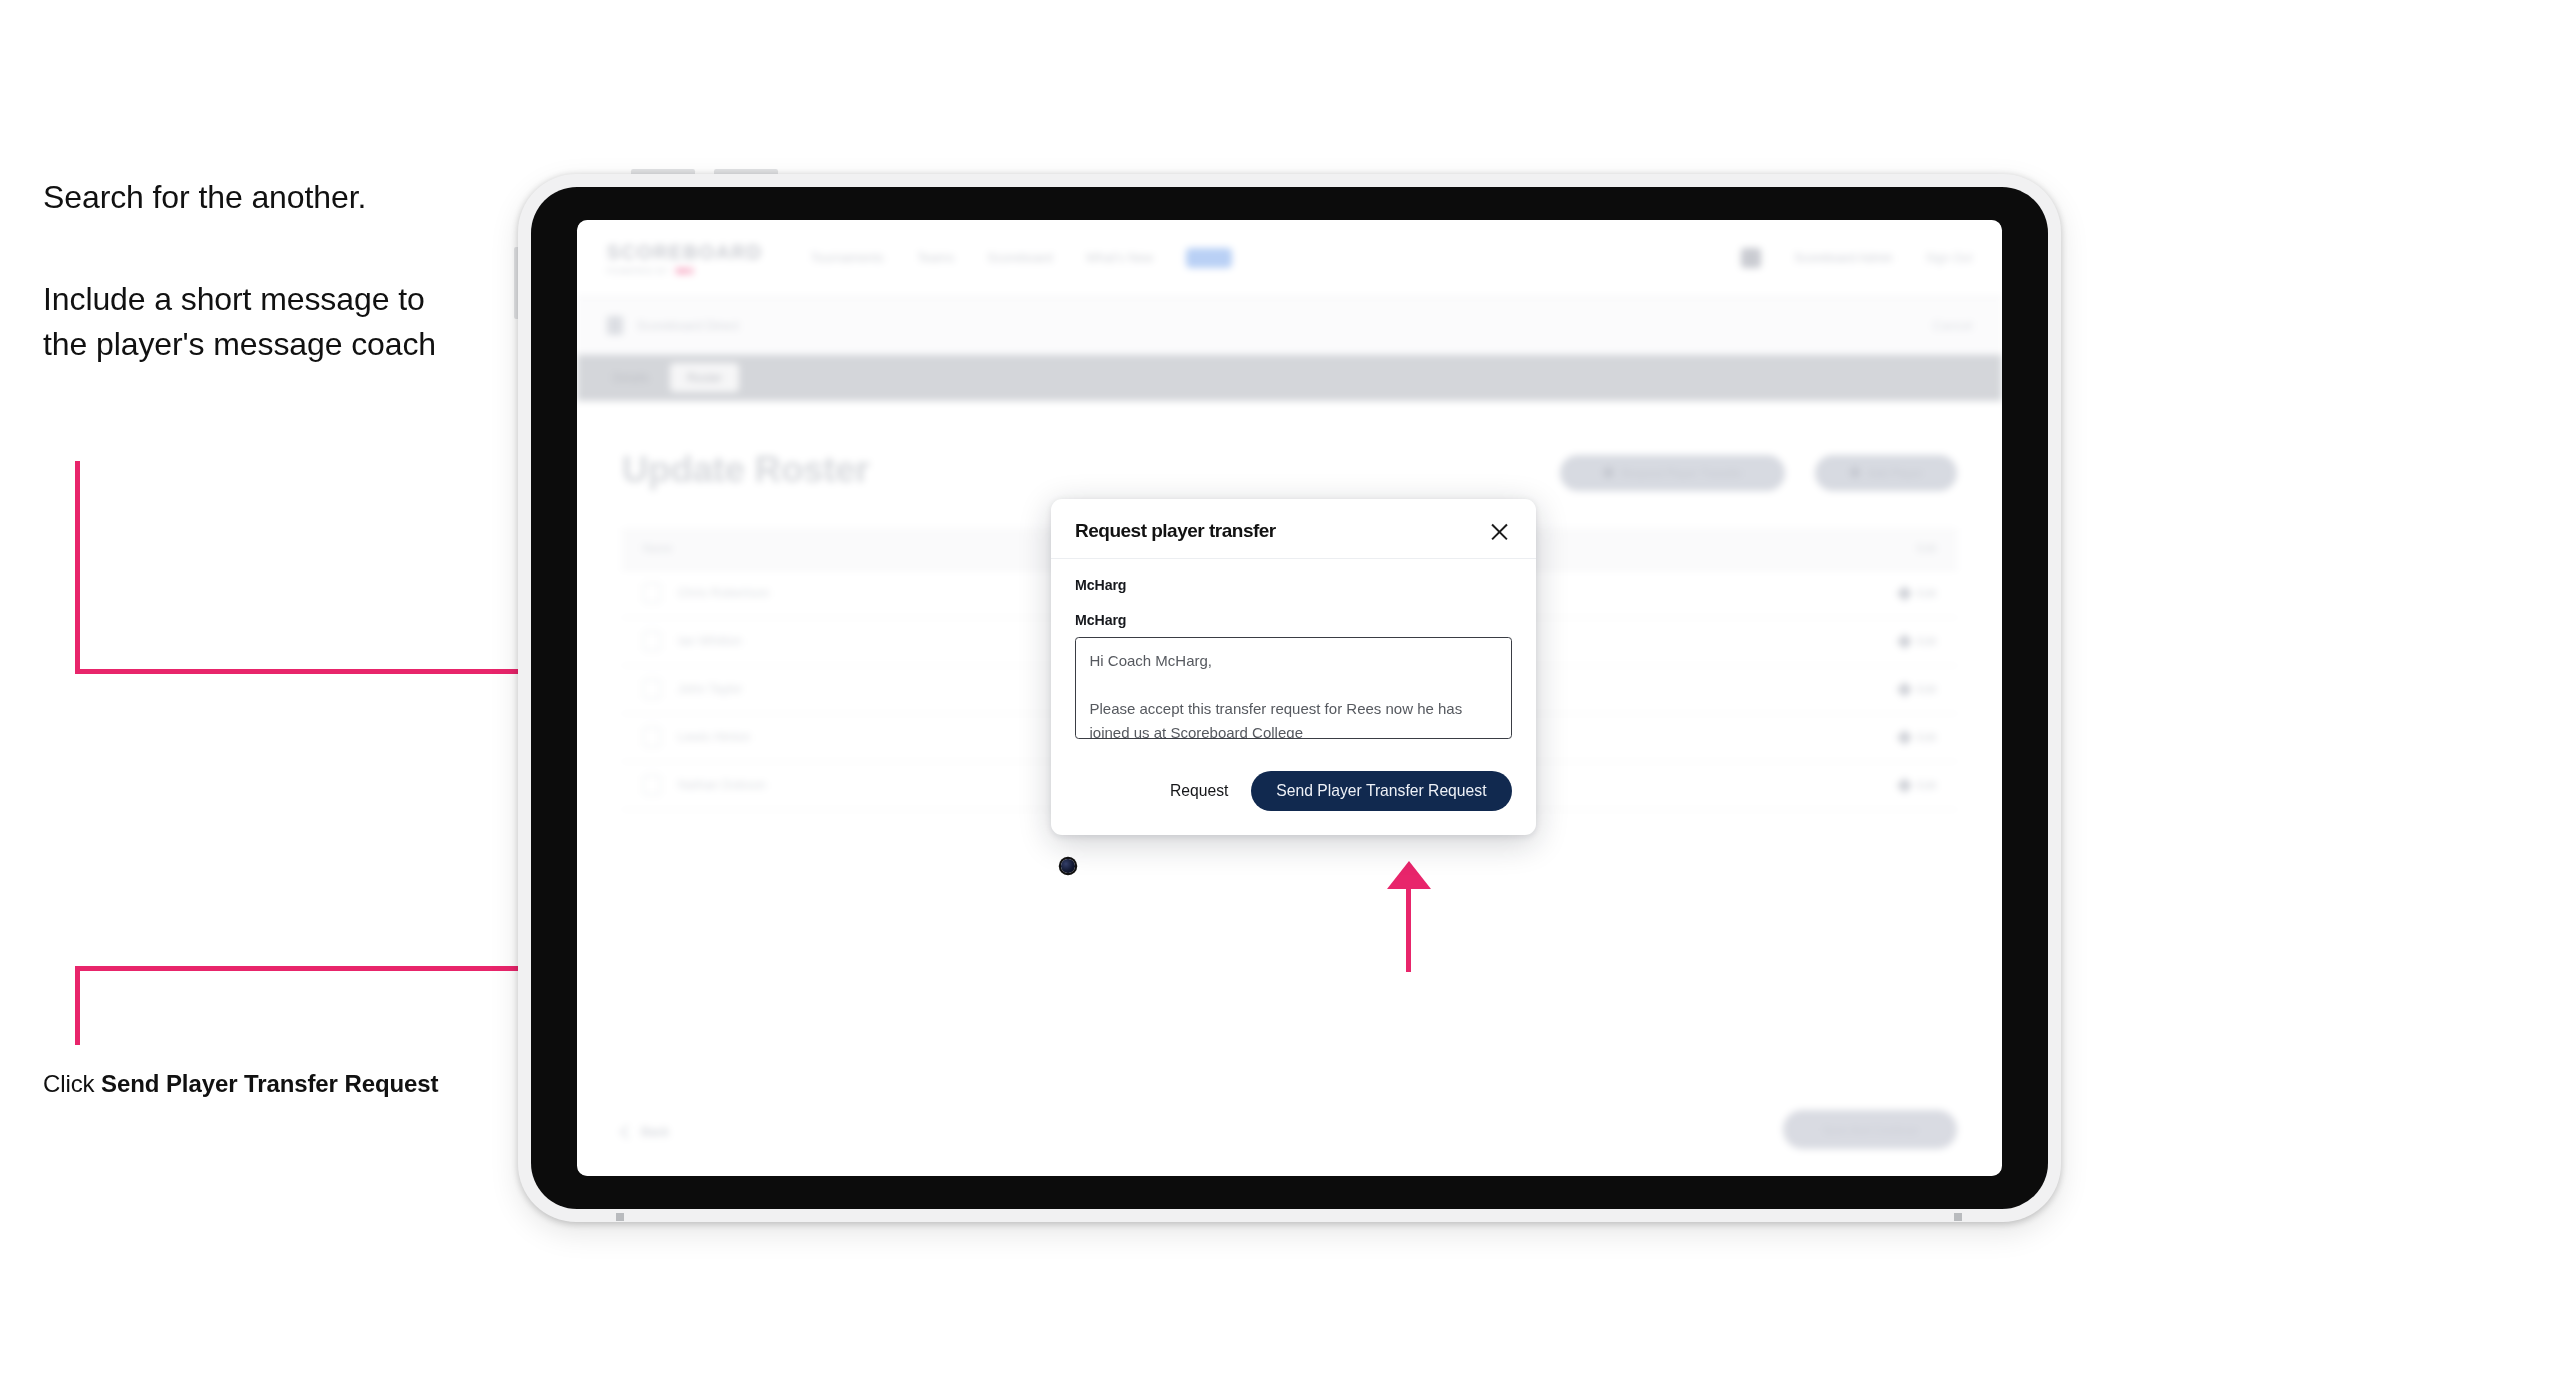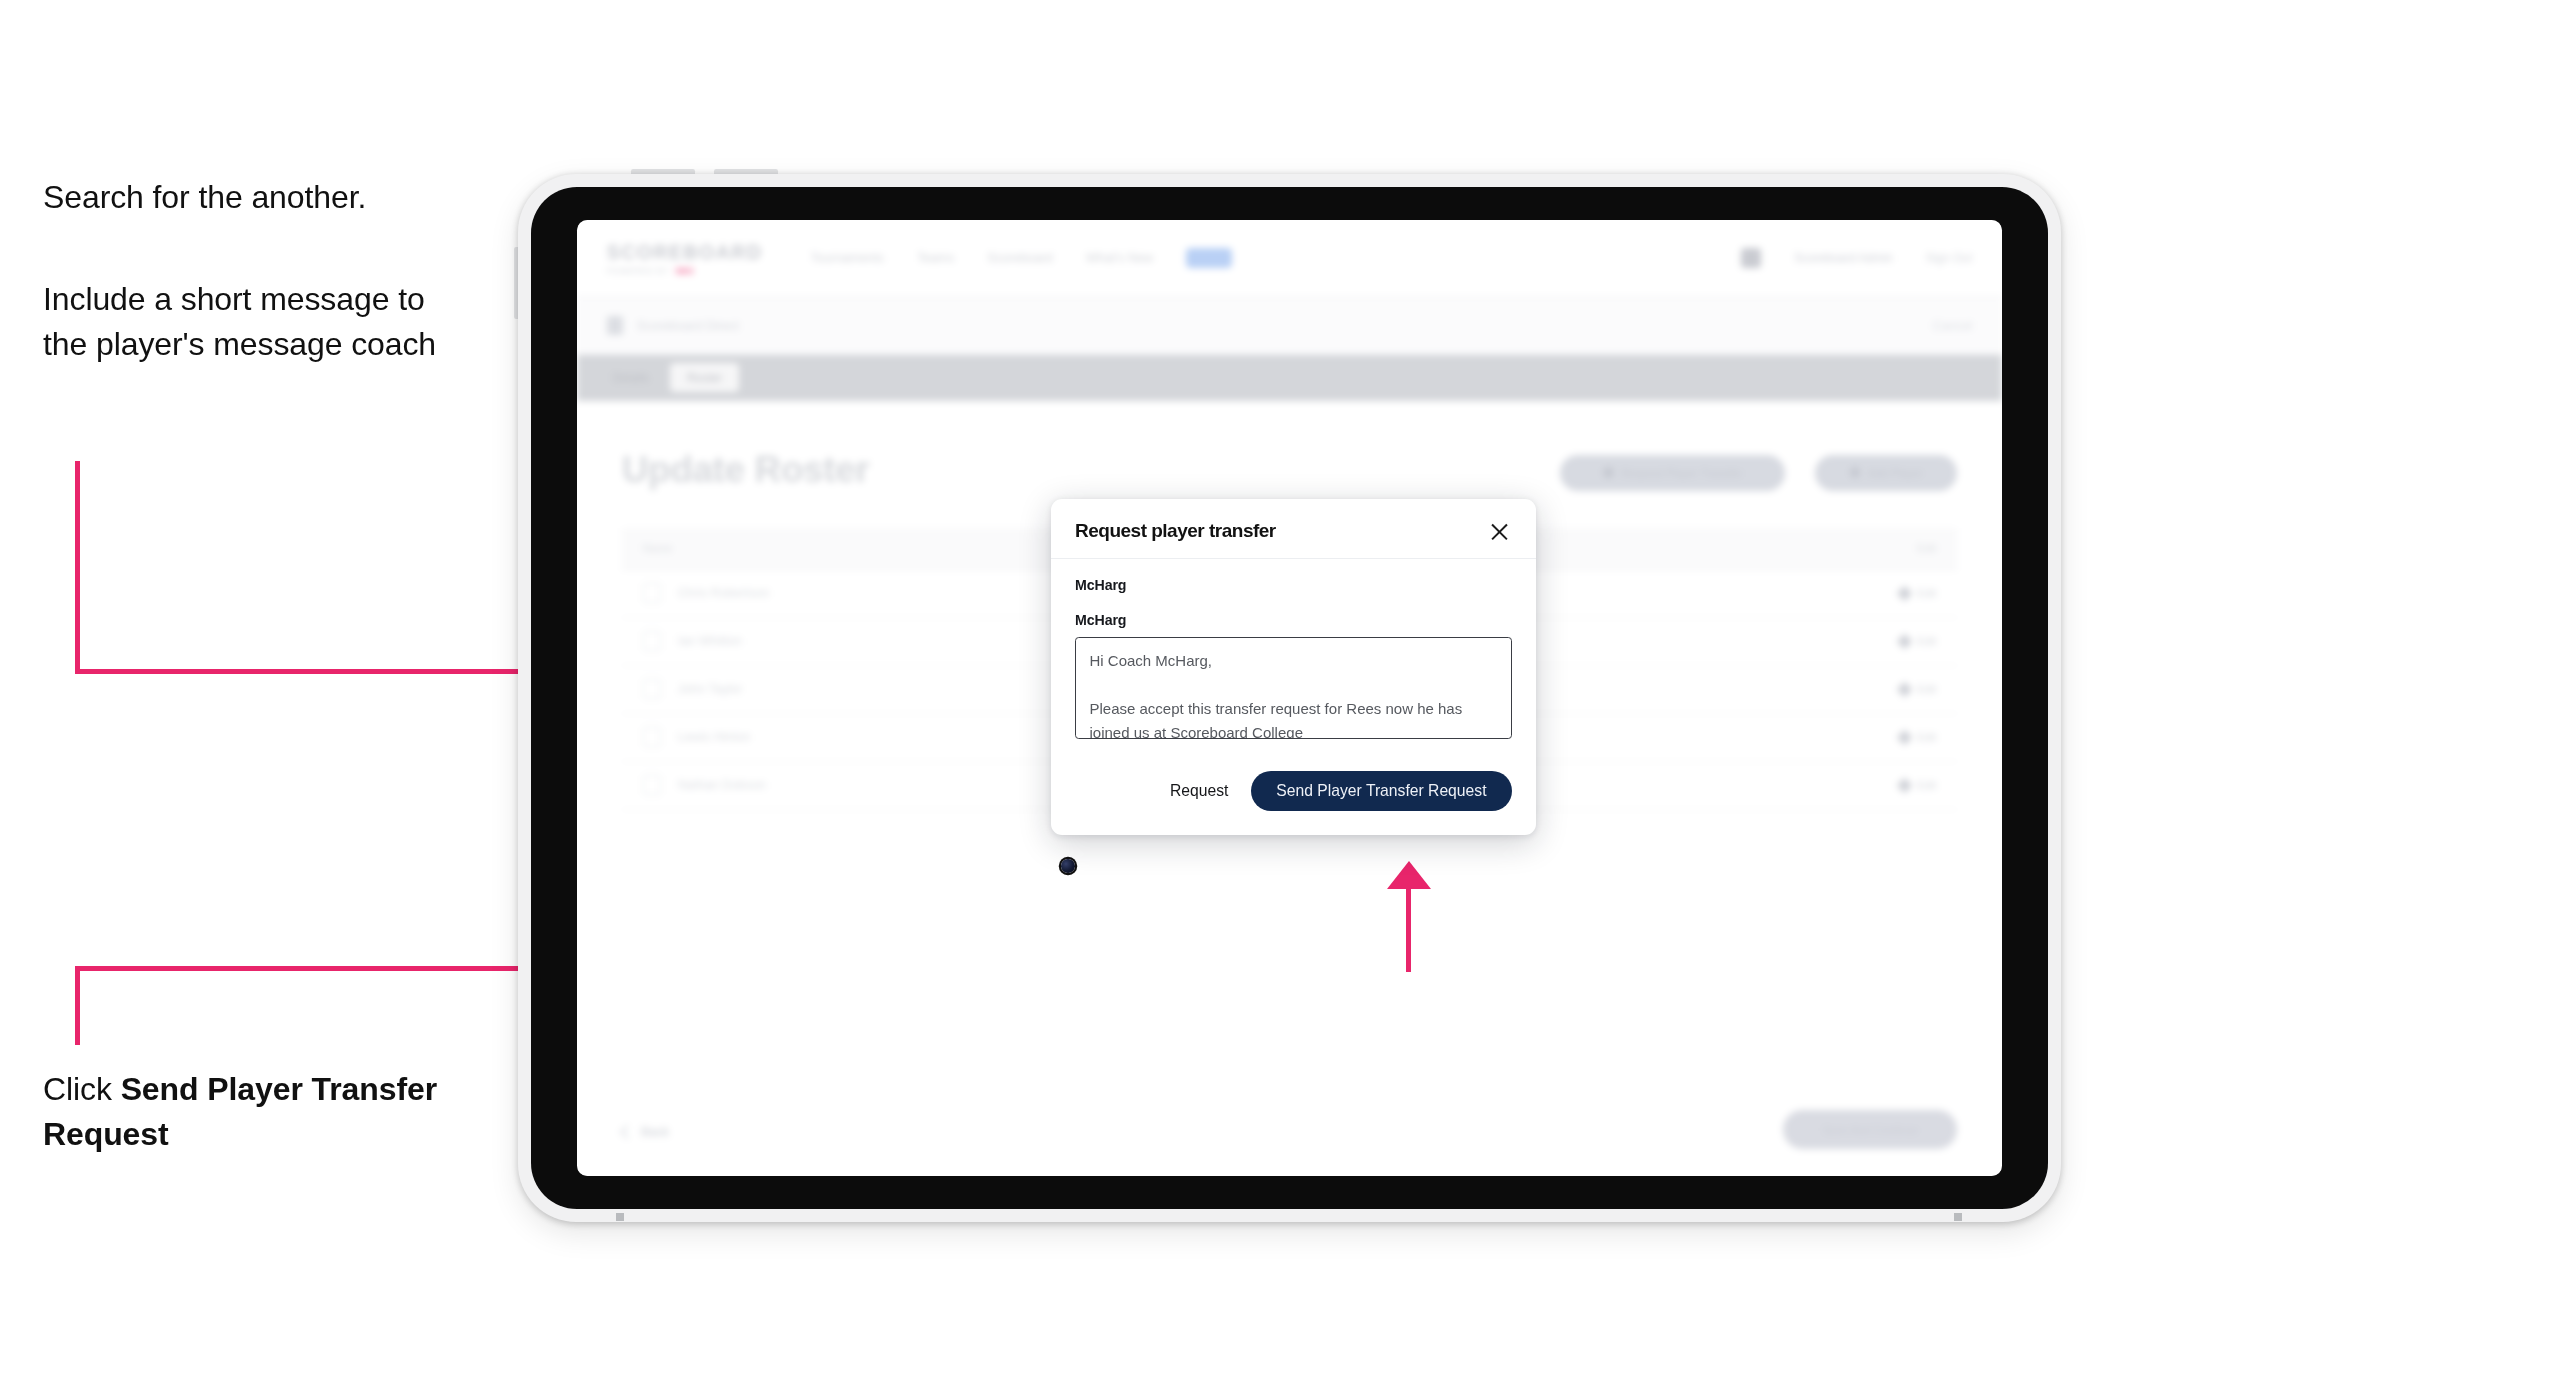--- a/index.html
+++ b/index.html
@@ -20,21 +20,21 @@
   .annot {
     position: absolute;
     color: #111111;
     font-family: "Liberation Sans", sans-serif;
     font-weight: 400;
     line-height: 1.42;
     letter-spacing: -0.1px;
   }
   #annot-search   { left: 43px;  top: 175px;  width: 464px; font-size: 32px; }
   #annot-message  { left: 43px;  top: 277px;  width: 419px; font-size: 32px; }
-  #annot-click    { left: 43px;  top: 1067px; width: 419px; font-size: 32px; }
+  #annot-click    { left: 43px;  top: 1067px; width: 419px; font-size: 24px; }
   #annot-click .bold { font-weight: 700; }
 
   
   .pink-line {
     position: absolute;
     background: #e8256b;
   }
   .arrow-head {
     position: absolute;
     width: 0; height: 0;

